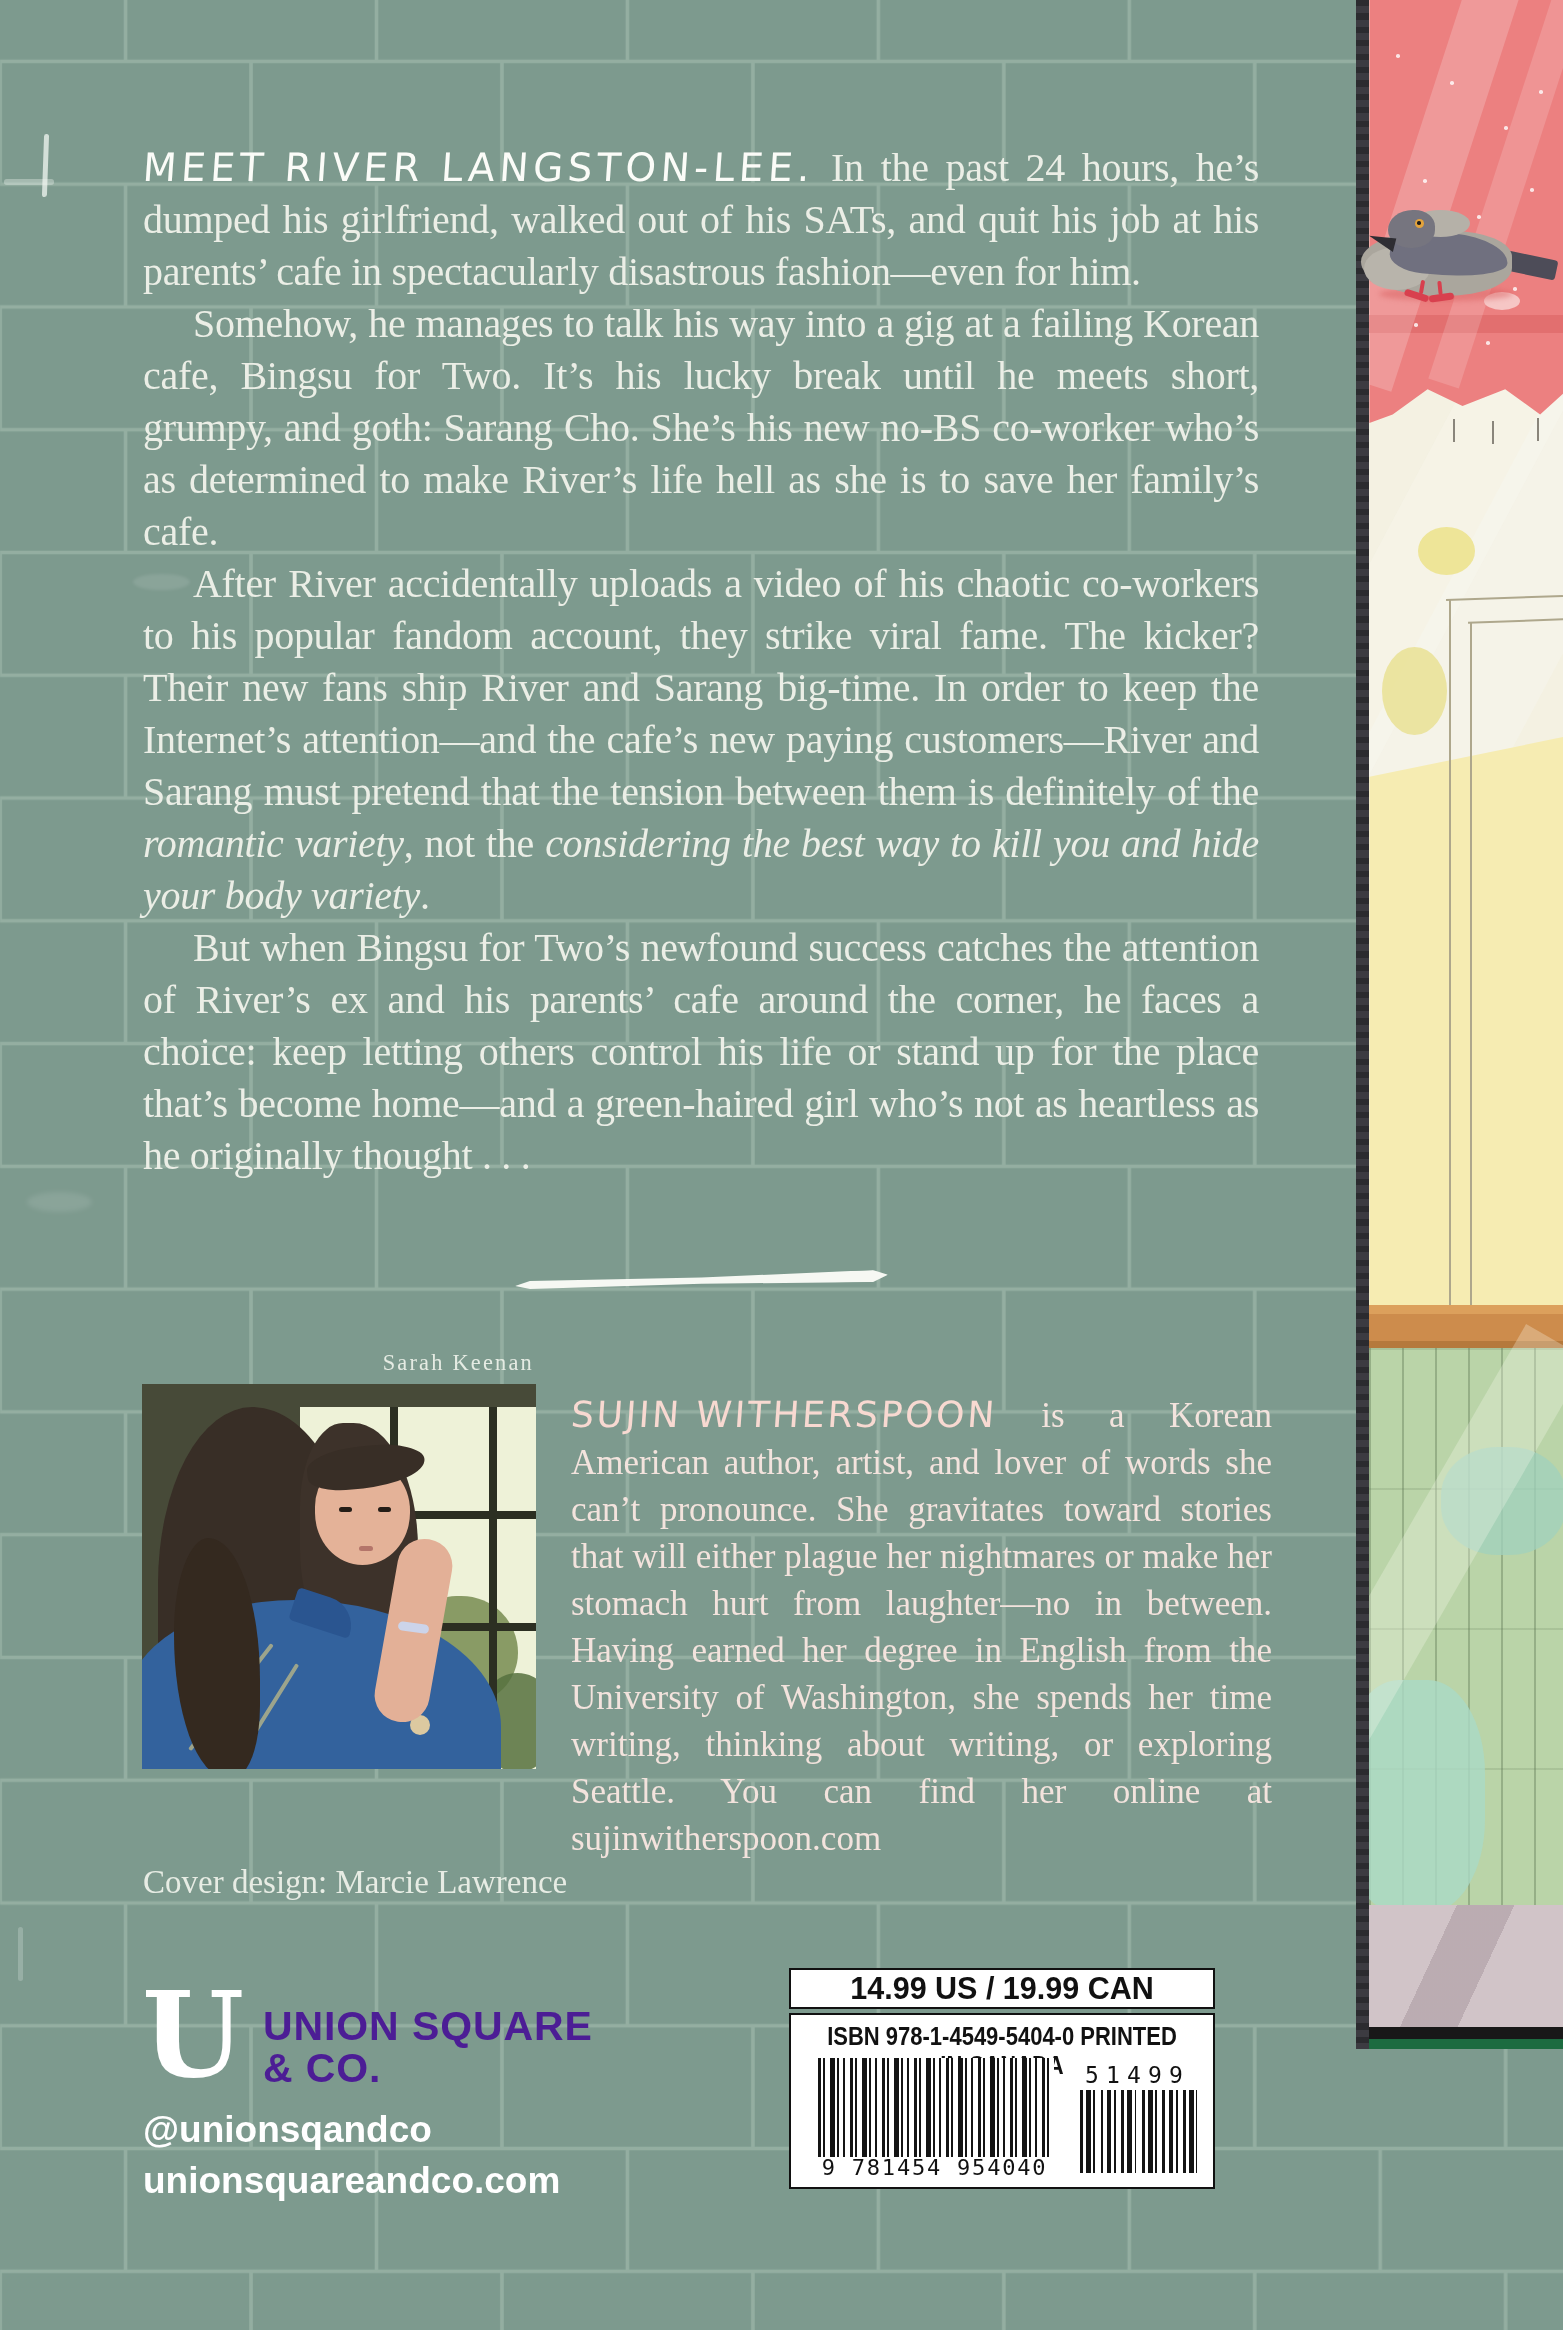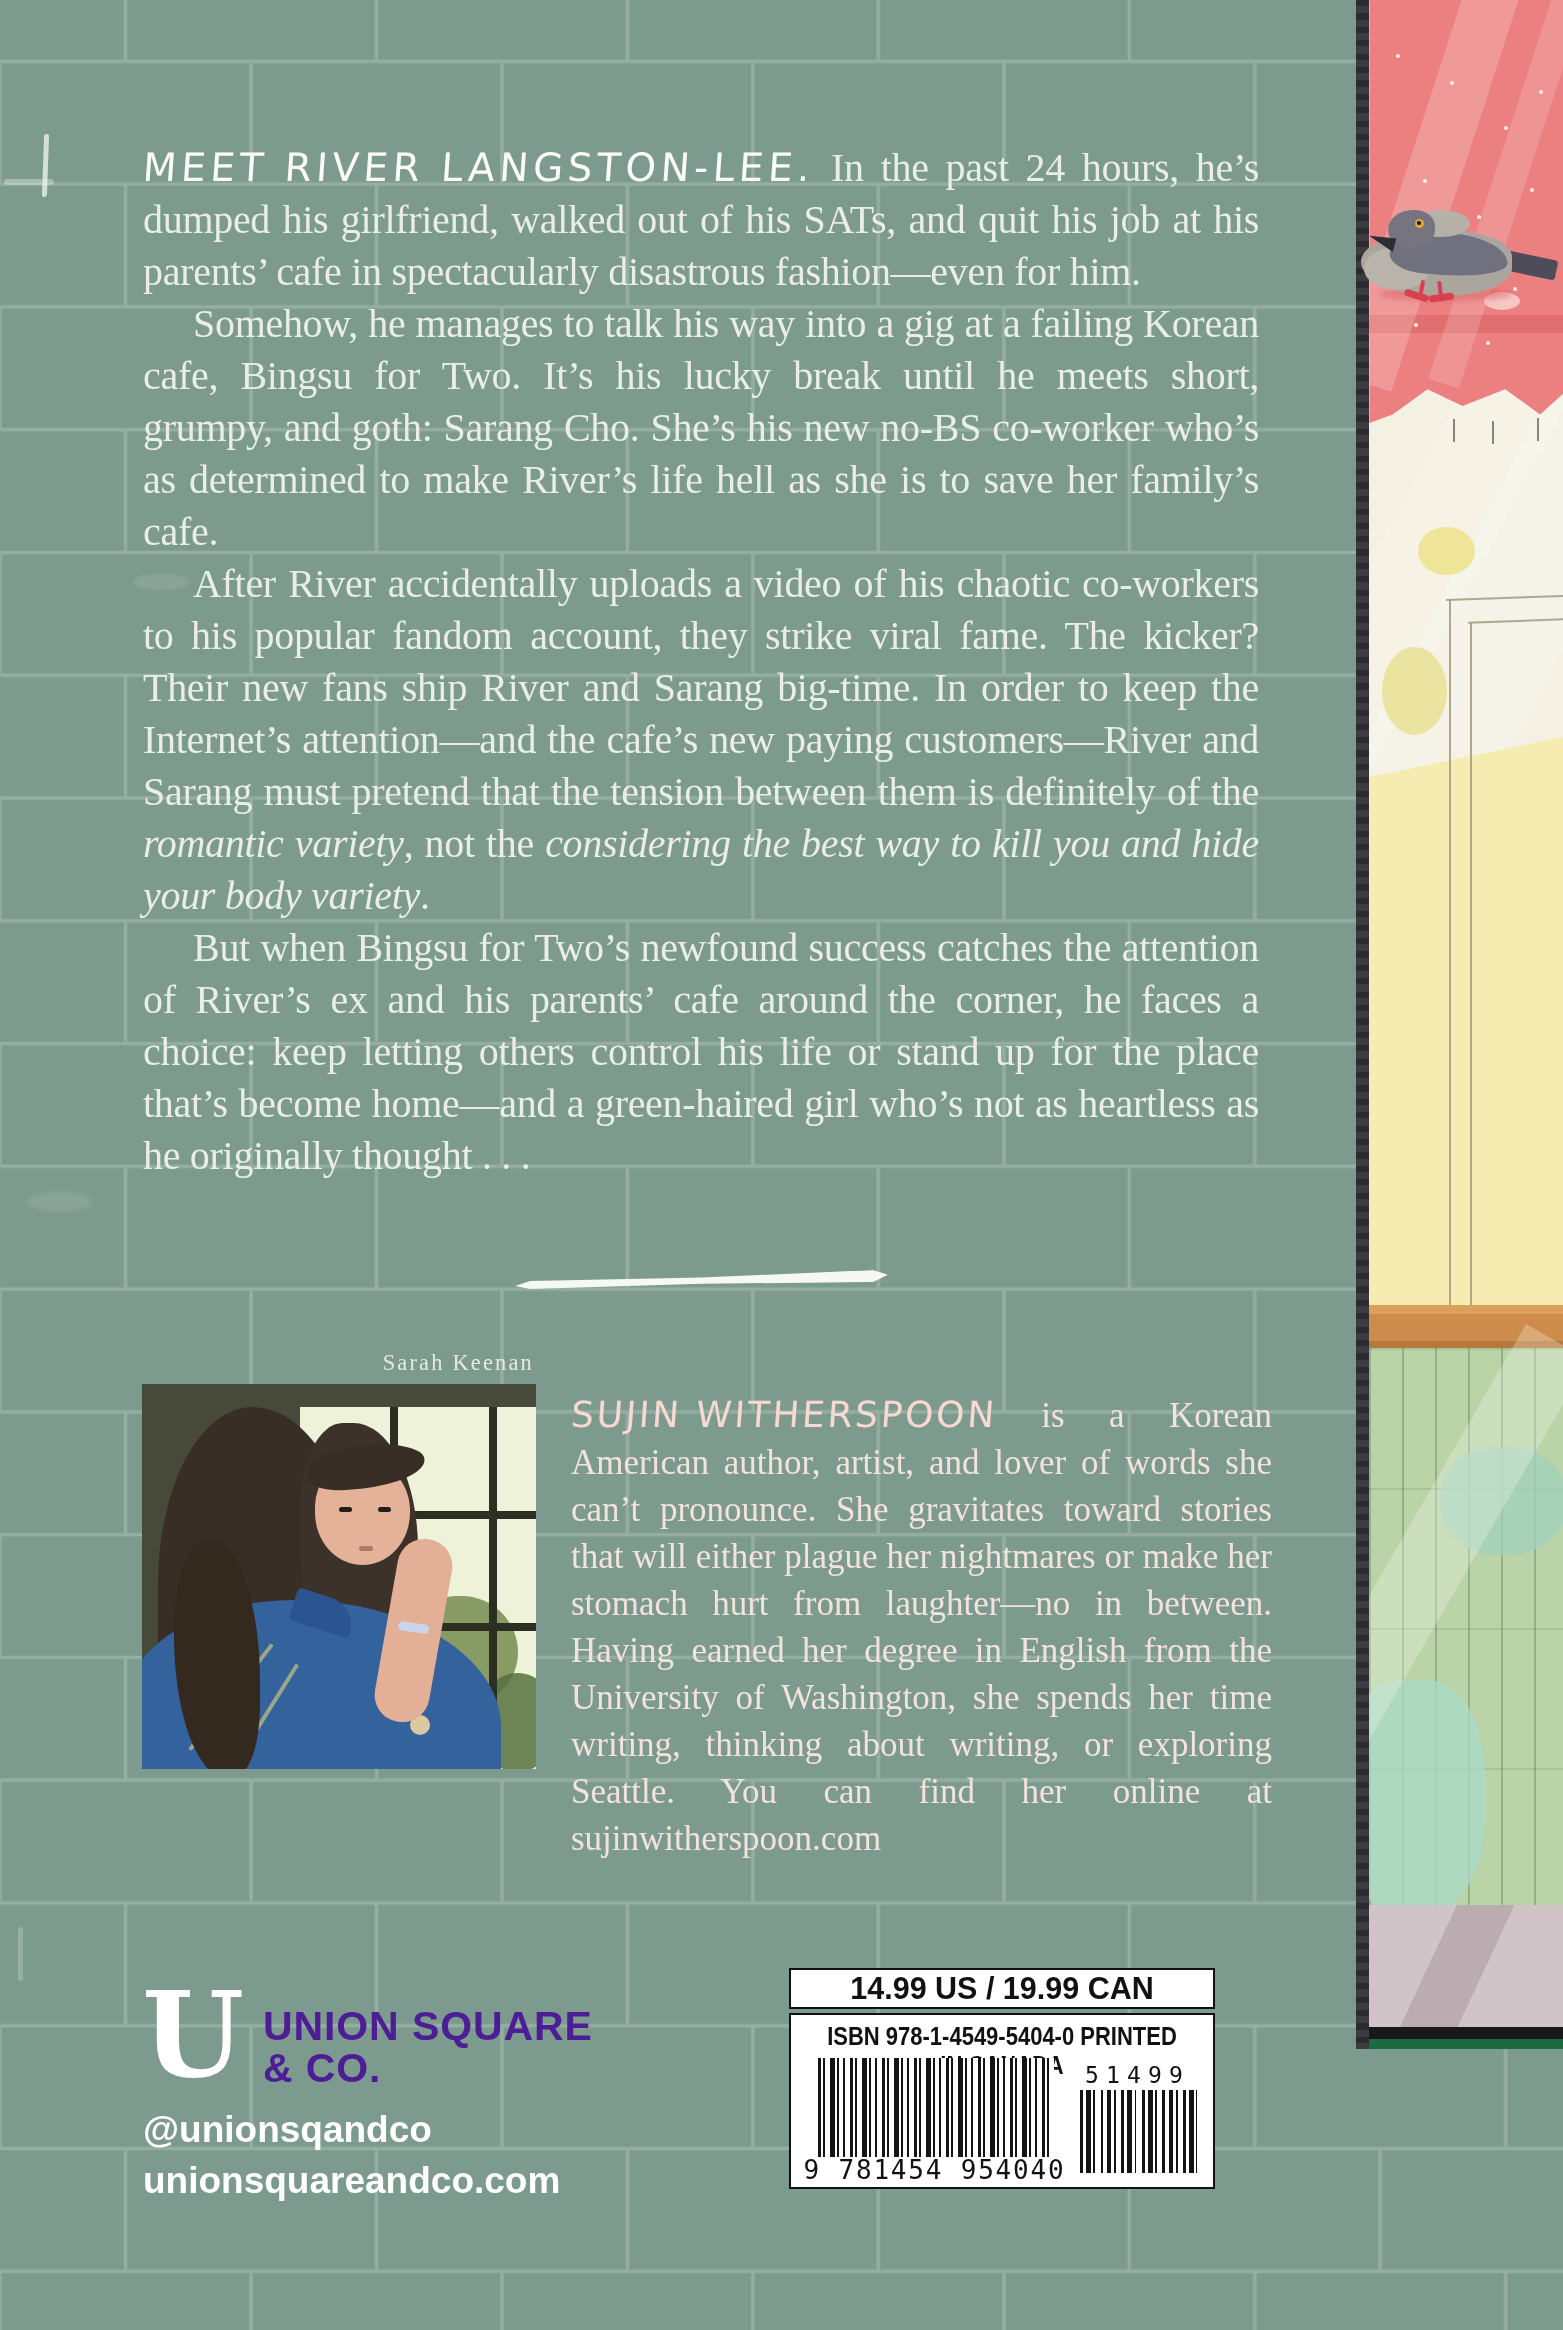--- a/index.html
+++ b/index.html
@@ -83,21 +83,21 @@
   .isbn-box{position:absolute;z-index:2;left:789px;top:2013px;width:426px;height:176px;background:#fff;
             border:2.7px solid #111;box-sizing:border-box;}
   .isbn-line{position:absolute;left:0;top:7.2px;width:100%;text-align:center;color:#111;
              font-family:"Liberation Sans",sans-serif;font-weight:700;font-size:25px;transform:scaleX(.88);}
   .bars{position:absolute;background-repeat:repeat-x;}
   .bars.main{left:27px;top:43px;width:236px;height:99px;
     background-image:repeating-linear-gradient(90deg,#141414 0 2.7px,#fff 2.7px 5.4px,#141414 5.4px 7.2px,#fff 7.2px 11.7px,#141414 11.7px 17px,#fff 17px 19px,#141414 19px 20.6px,#fff 20.6px 25px,#141414 25px 27px,#fff 27px 32px);}
   .bars.addon{left:289px;top:75px;width:117px;height:83px;
     background-image:repeating-linear-gradient(90deg,#141414 0 2.7px,#fff 2.7px 6.3px,#141414 6.3px 10.8px,#fff 10.8px 13.4px,#141414 13.4px 15.2px,#fff 15.2px 20.6px);}
   .bar-digits{position:absolute;left:0px;top:140px;width:287px;text-align:center;color:#111;
-              font-family:"DejaVu Sans Mono",monospace;font-size:26px;letter-spacing:1.8px;}
+              font-family:"DejaVu Sans Mono",monospace;font-size:22px;letter-spacing:1.8px;}
   .addon-digits{position:absolute;left:283px;top:47px;width:127px;text-align:center;color:#111;
               font-family:"DejaVu Sans Mono",monospace;font-size:23px;letter-spacing:7.2px;}
 
   
   .art{position:absolute;z-index:1;left:1356px;top:0;width:208px;height:2049px;}
   .spine{position:absolute;left:0;top:0;width:13.4px;height:2049px;background:#3c3b41;
          background-image:repeating-linear-gradient(180deg,rgba(0,0,0,.28) 0 6.3px,transparent 6.3px 13.4px);}
   .scene{position:absolute;left:13.4px;top:0;width:194px;height:2049px;background:#f4f1e2;overflow:hidden;}
   .sc{position:absolute;}
   .beam1{left:-54px;top:179px;width:134px;height:1344px;background:rgba(250,250,244,.30);transform:rotate(28deg);}
@@ -212,20 +212,21 @@
     <div class="ap ap-bangs"></div>
     <div class="ap ap-eye e1"></div>
     <div class="ap ap-eye e2"></div>
     <div class="ap ap-mouth"></div>
     <div class="ap ap-hairfront"></div>
   </div>
 
   <div class="bio"><span class="hand bio-name">SUJIN WITHERSPOON</span> <span>is a Korean American author, artist, and lover of words she can’t pronounce. She gravitates toward stories that will either plague her nightmares or make her stomach hurt from laughter—no in between. Having earned her degree in English from the University of Washington, she spends her time writing, thinking about writing, or exploring Seattle. You can find her online at sujinwitherspoon.com</span></div>
 
   <div class="credits">
+    <div>Cover design: Marcie Lawrence</div>
   </div>
 
   <div class="logo-u">U</div>
   <div class="wordmark">
     <div>UNION SQUARE</div>
     <div>&amp; CO.</div>
   </div>
   <div class="web">
     <div>@unionsqandco</div>
     <div>unionsquareandco.com</div>

